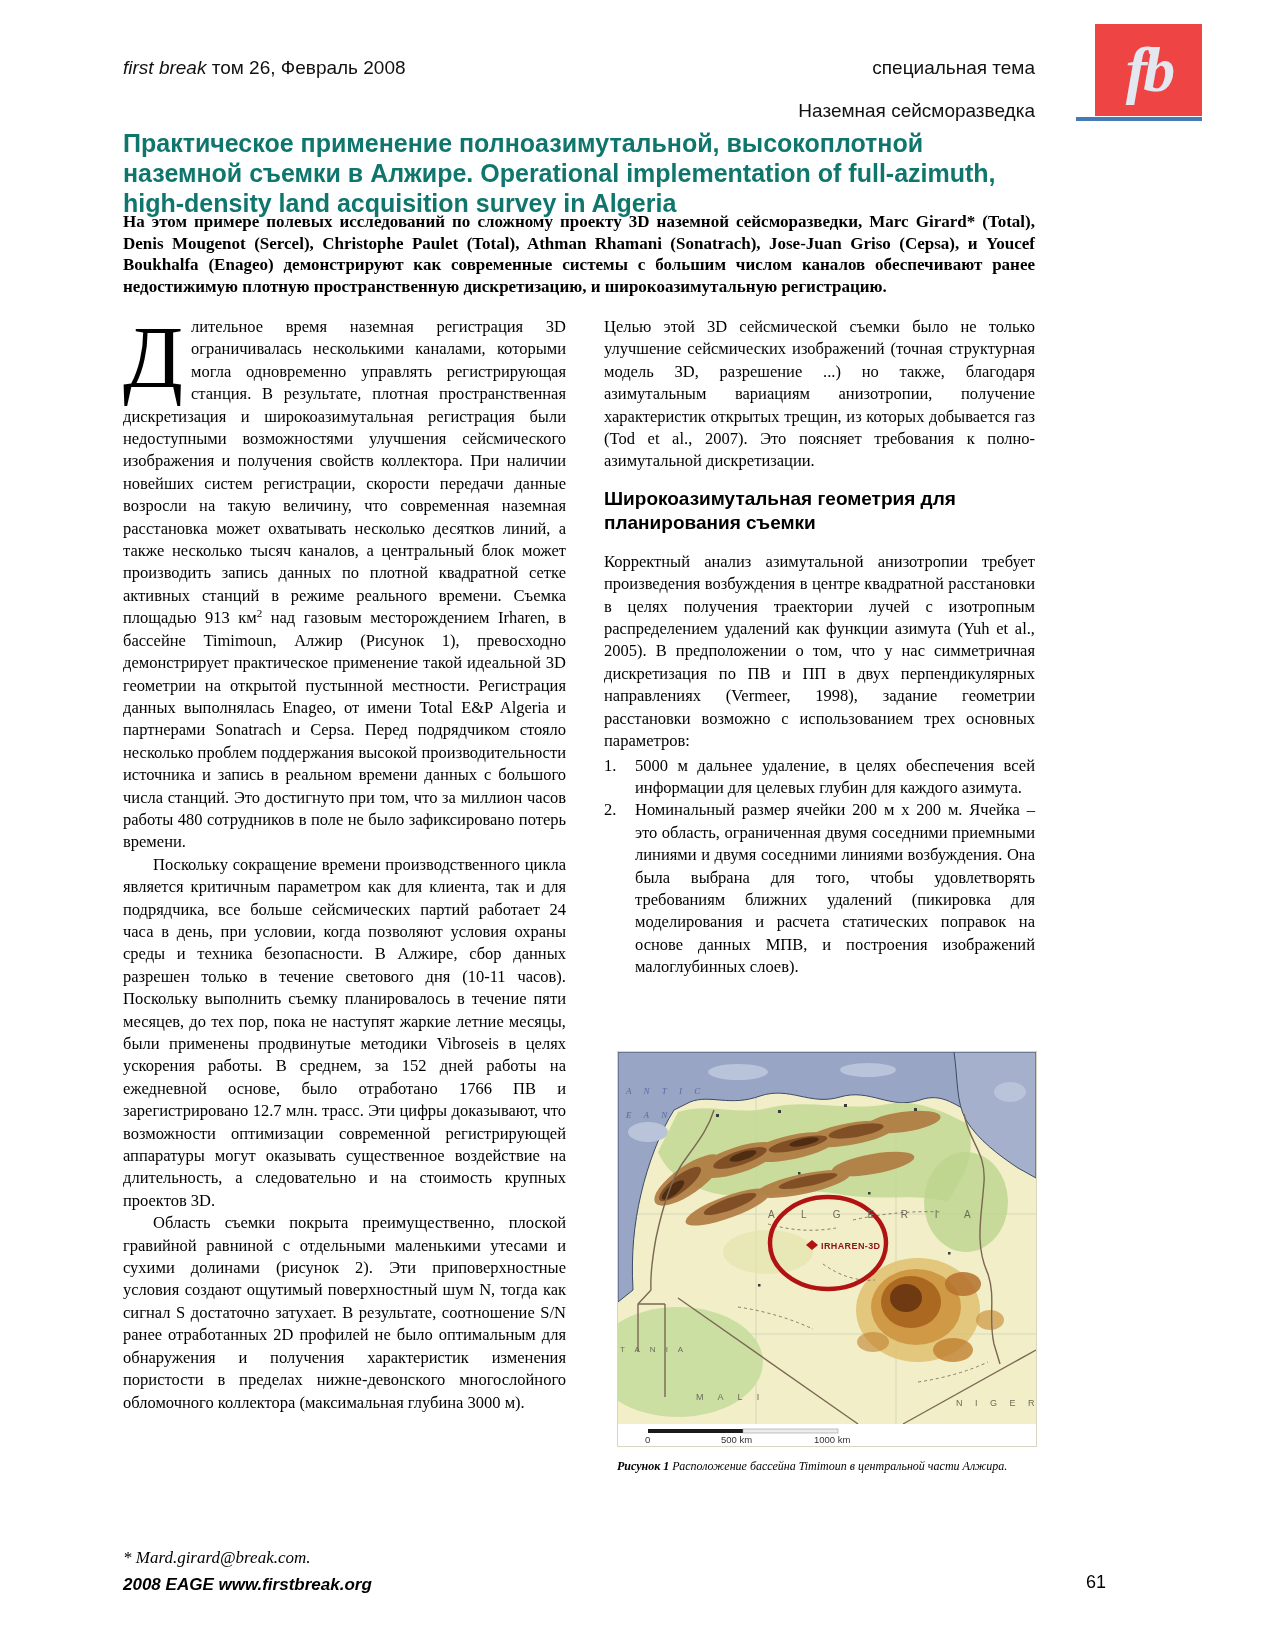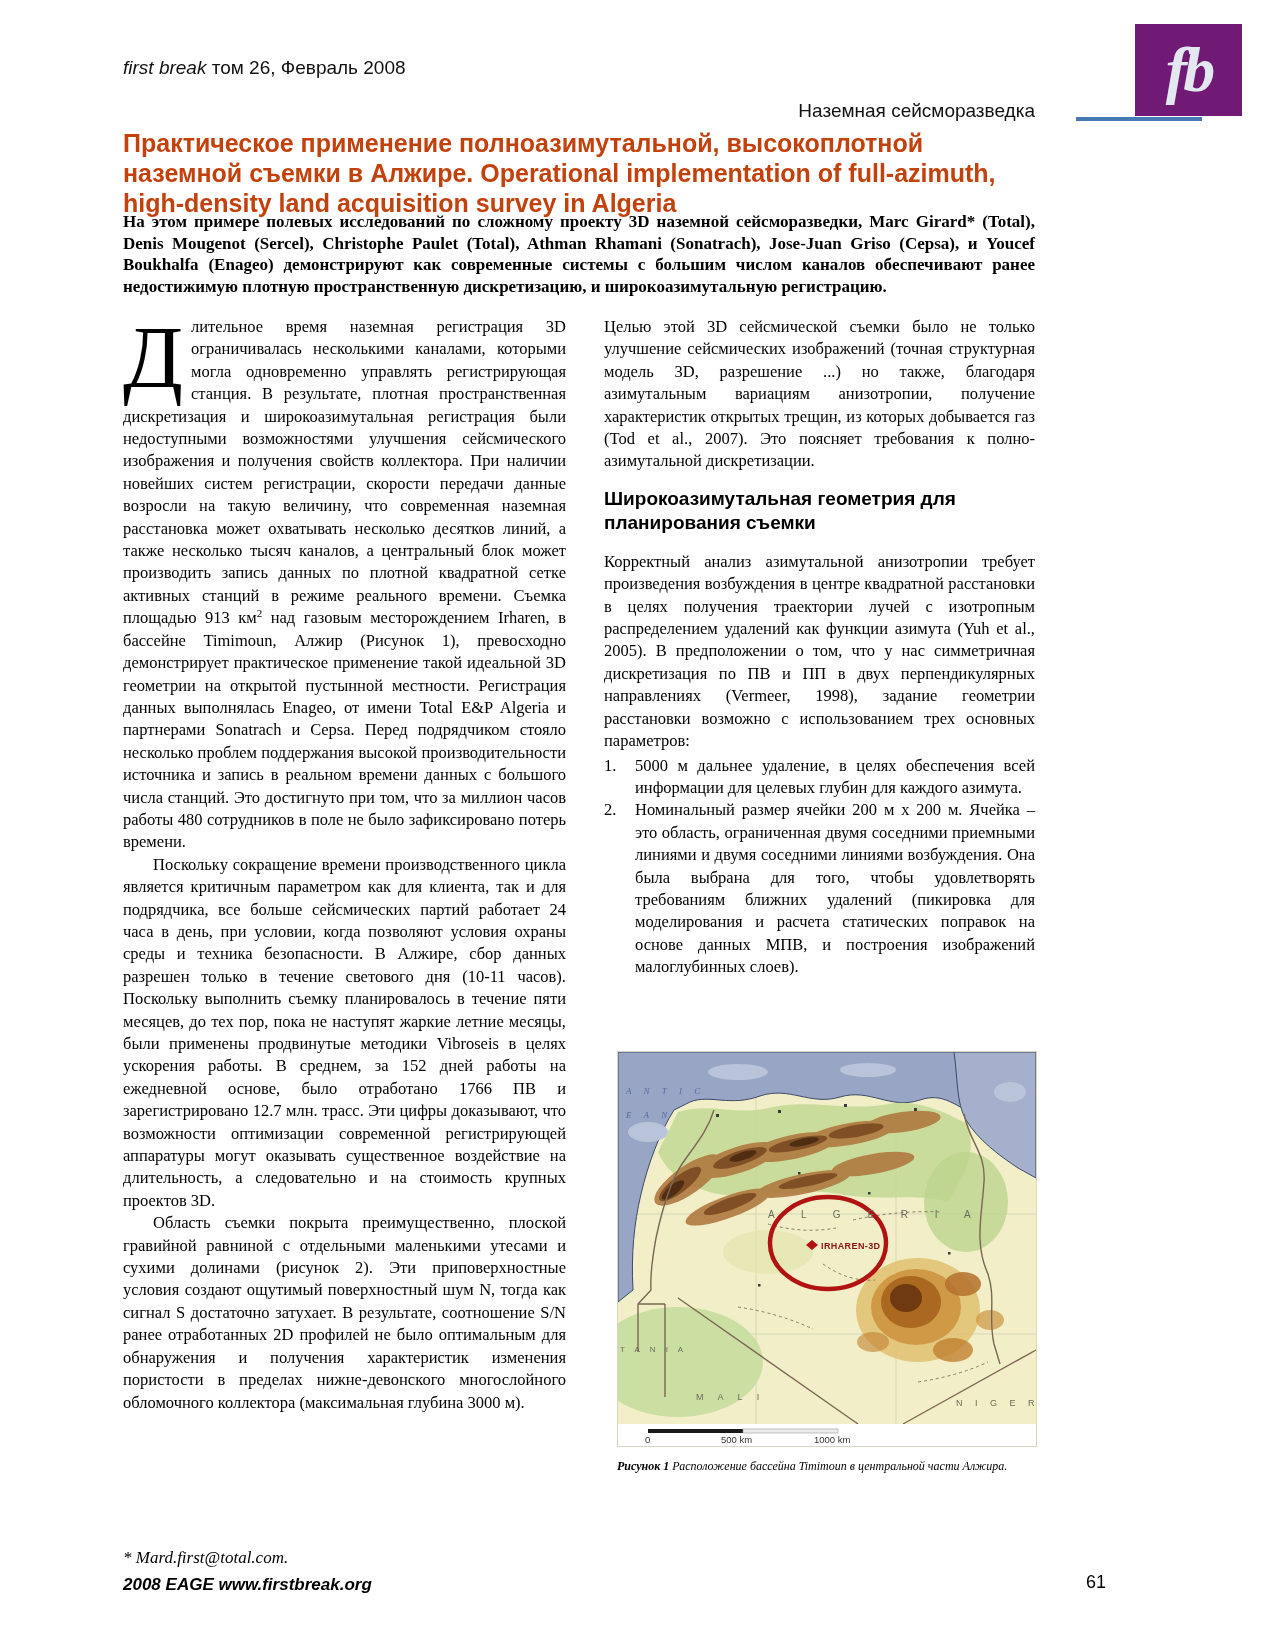--- a/index.html
+++ b/index.html
@@ -4,28 +4,28 @@
 <style>
   html,body{margin:0;padding:0;background:#ffffff;}
   .page{position:relative;width:1275px;height:1650px;background:#ffffff;overflow:hidden;
         font-family:"Liberation Serif",serif;color:#000;}
   .abs{position:absolute;}
 
   
   .hdr{font-family:"Liberation Sans",sans-serif;font-size:19px;color:#111;}
   .hdr .it{font-style:italic;}
   .hdr-right{width:435px;text-align:right;}
-  .logo{background:#701a75;display:flex;align-items:center;justify-content:center;margin-left:40px;}
+  .logo{background:#ef4444;display:flex;align-items:center;justify-content:center;}
   .logo span{font-family:"Liberation Serif",serif;font-style:italic;font-weight:bold;
              font-size:64px;color:#e3e7ef;letter-spacing:-4px;}
   .logo-rule{background:#4779b4;}
 
   
   .title{font-family:"Liberation Sans",sans-serif;font-weight:bold;font-size:25px;
-         line-height:30px;color:#c2410c;}
+         line-height:30px;color:#0f766e;}
   .intro{font-weight:bold;font-size:17px;line-height:21.5px;text-align:justify;}
 
   
   .col{font-size:16.5px;line-height:22.4px;text-align:justify;}
   .col p{margin:0;}
   .col p.indent{text-indent:30px;}
   .dropcap{float:left;font-size:88px;line-height:72px;padding:6px 8px 0 0;font-weight:400;}
   sup{font-size:11px;vertical-align:super;line-height:0;}
   .subhead{font-family:"Liberation Sans",sans-serif;font-weight:bold;font-size:19px;
            line-height:24px;text-align:left;margin:14px 0 16px 0;}
@@ -48,20 +48,21 @@
   .mapsans{font-family:"Liberation Sans",sans-serif;}
 </style>
 </head>
 <body>
 
 <div class="page">
 
   <div class="abs hdr" style="left:123px;top:57px;">
     <span class="it">first break</span><span> том 26, Февраль 2008</span>
   </div>
+  <div class="abs hdr hdr-right" style="left:600px;top:57px;">специальная тема</div>
   <div class="abs hdr hdr-right" style="left:600px;top:100px;">Наземная сейсморазведка</div>
 
   <div class="abs logo" style="left:1095px;top:24px;width:107px;height:92px;">
     <span>fb</span>
   </div>
   <div class="abs logo-rule" style="left:1076px;top:117px;width:126px;height:4px;"></div>
 
   <div class="abs title" style="left:123px;top:128px;width:905px;">Практическое применение полноазимутальной, высокоплотной наземной съемки в Алжире. Operational implementation of full-azimuth, high-density land acquisition survey in Algeria</div>
 
   <div class="abs intro" style="left:123px;top:211px;width:912px;">На этом примере полевых исследований по сложному проекту 3D наземной сейсморазведки, Marc Girard* (Total), Denis Mougenot (Sercel), Christophe Paulet (Total), Athman Rhamani (Sonatrach), Jose-Juan Griso (Cepsa), и Youcef Boukhalfa (Enageo) демонстрируют как современные системы с большим числом каналов обеспечивают ранее недостижимую плотную пространственную дискретизацию, и широкоазимутальную регистрацию.</div>
@@ -194,17 +195,17 @@
       <rect x="125" y="377" width="95" height="4" fill="#ececec" stroke="#999" stroke-width="0.6"></rect>
       <text x="27" y="391" font-size="9.5" fill="#333" class="mapsans">0</text>
       <text x="103" y="391" font-size="9.5" fill="#333" class="mapsans">500 km</text>
       <text x="196" y="391" font-size="9.5" fill="#333" class="mapsans">1000 km</text>
     </svg>
     <div class="caption">
       <b>Рисунок 1</b><span> Расположение бассейна Timimoun в центральной части Алжира.</span>
     </div>
   </div>
 
-  <div class="abs footnote" style="left:123px;top:1548px;">* Mard.first@total.com.</div>
+  <div class="abs footnote" style="left:123px;top:1548px;">* Mard.girard@break.com.</div>
   <div class="abs copyright" style="left:123px;top:1575px;">2008 EAGE www.firstbreak.org</div>
   <div class="abs pagenum" style="left:1086px;top:1572px;">61</div>
 
 </div>
 
 </body></html>

